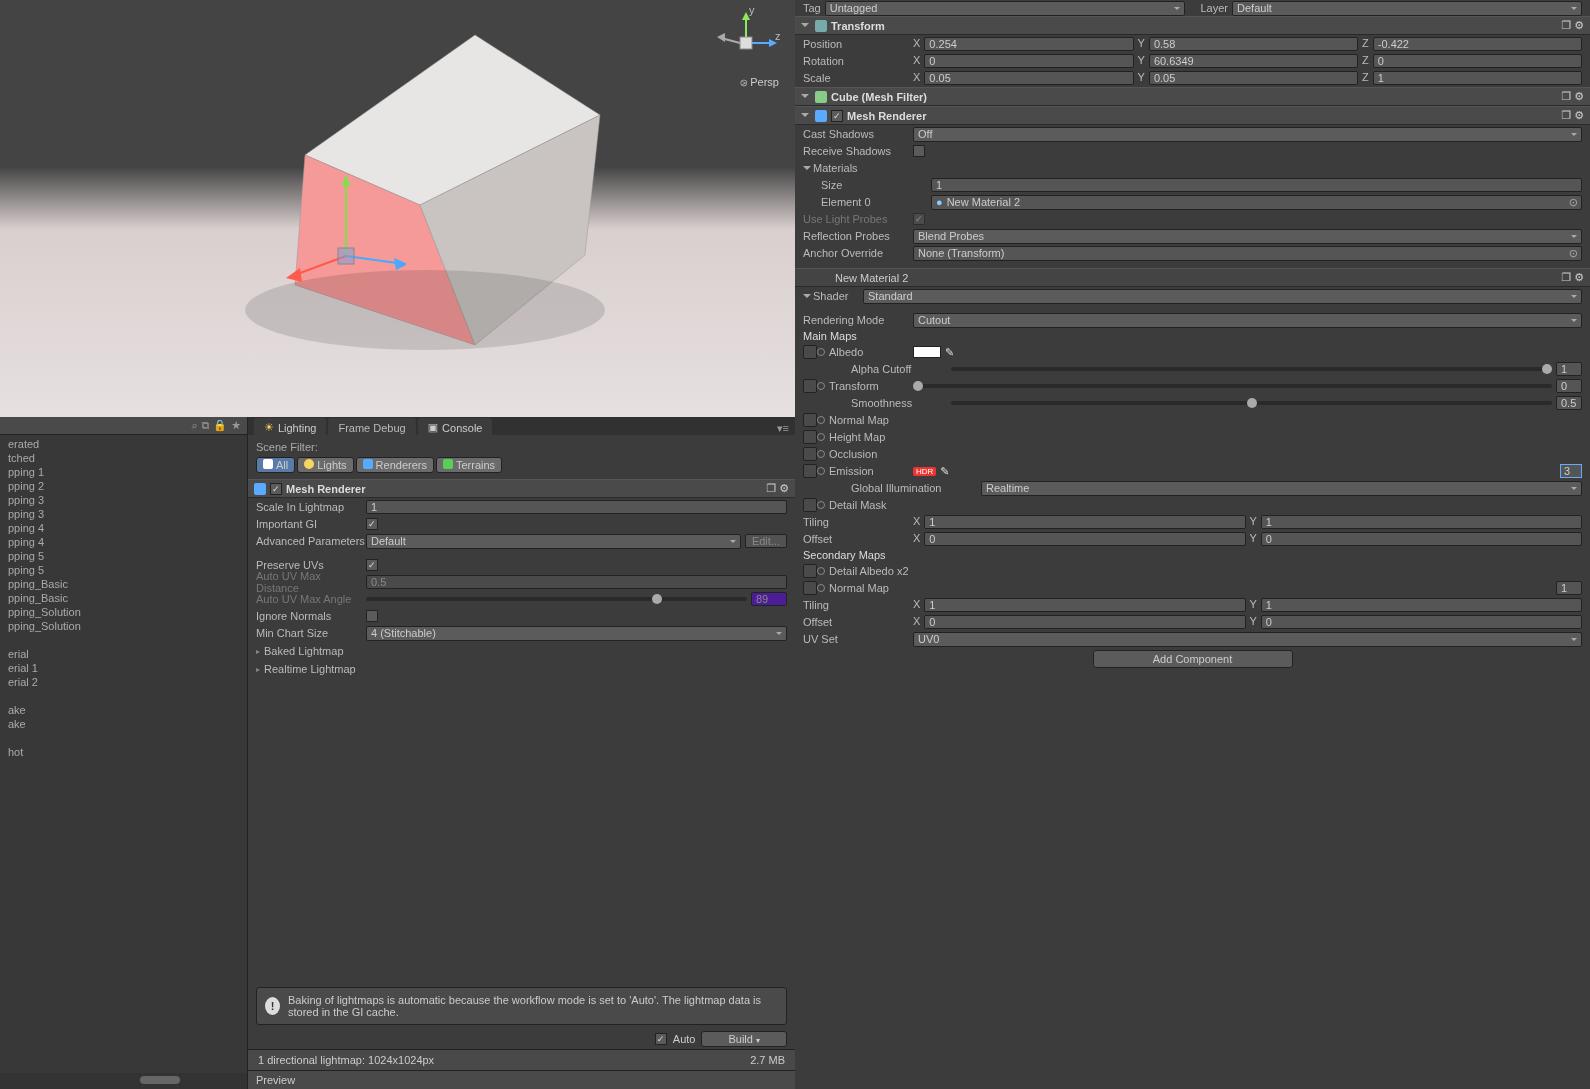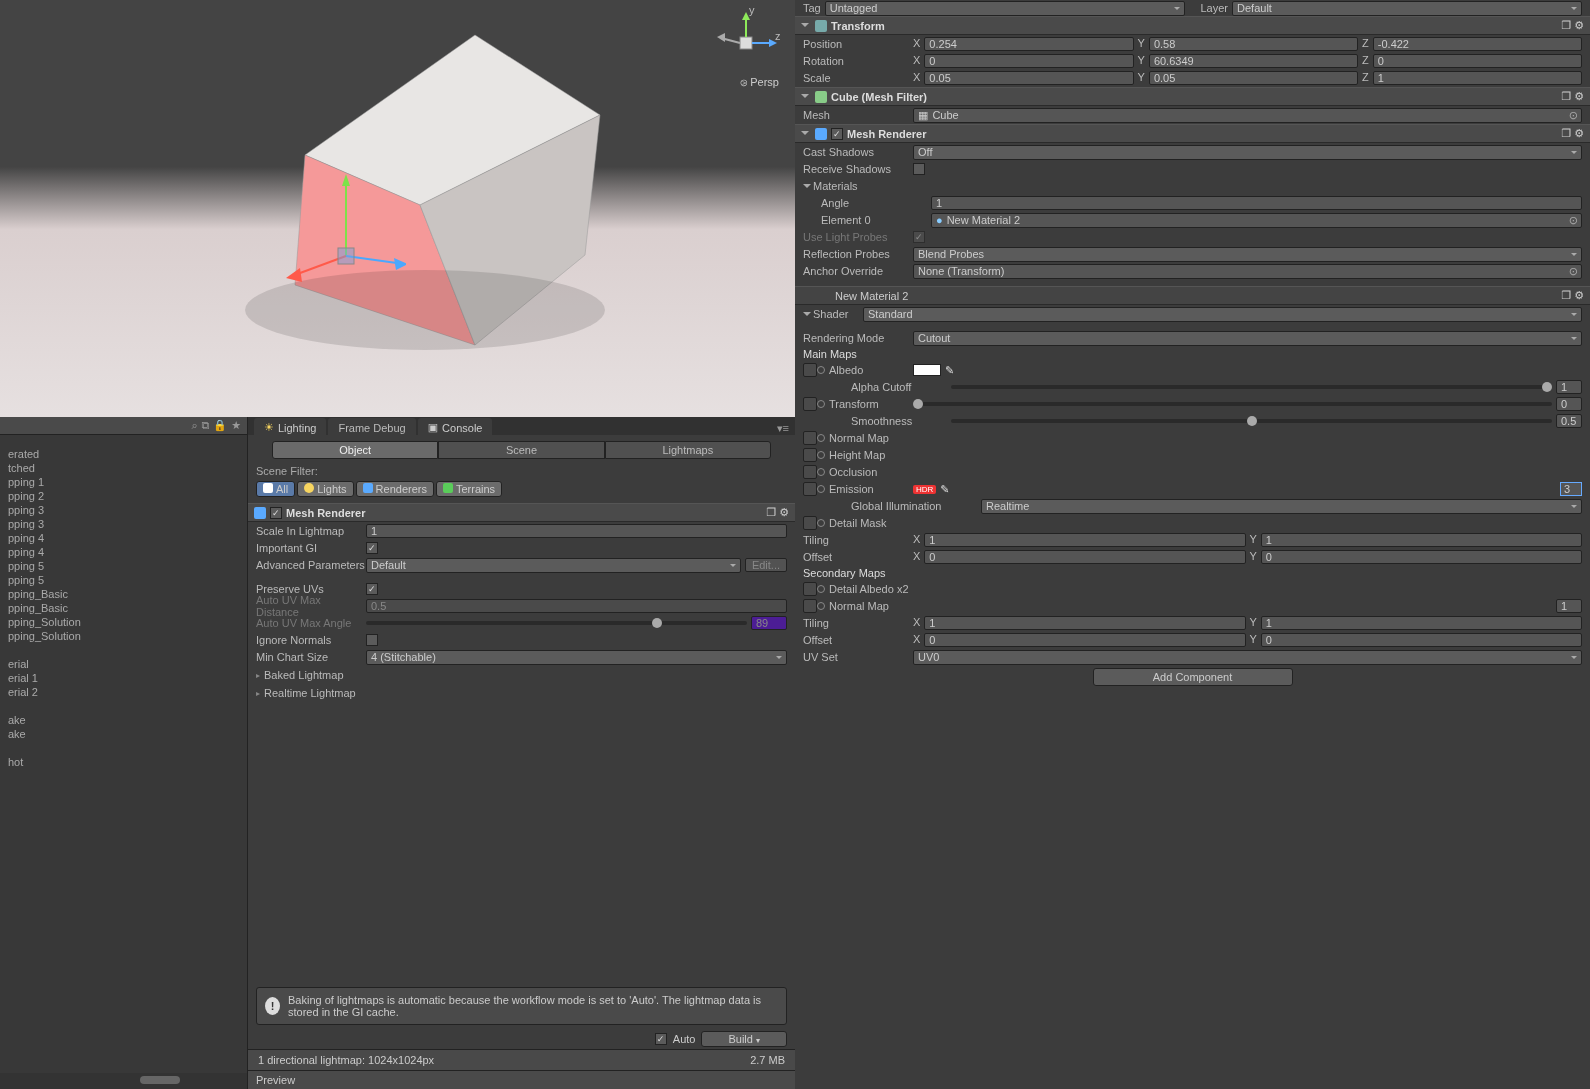--- a/index.html
+++ b/index.html
@@ -14,21 +14,21 @@
 .cube3d polygon{stroke:#999;stroke-width:0.5}
 .gizmo{position:absolute;left:296px;top:178px}
 .scene-axis{position:absolute;right:14px;top:8px;width:70px;height:80px;text-align:center}
 .persp{position:absolute;right:16px;top:76px;color:#999;font-size:10px}
 
 
 .bl{flex:1;display:flex}
 .hier{flex:0 0 248px;background:#383838;border-right:1px solid #222;display:flex;flex-direction:column}
 .hier-head{height:18px;background:#4a4a4a;display:flex;align-items:center;justify-content:flex-end;padding:0 6px;gap:4px;border-bottom:1px solid #222}
 .hier-head span{color:#999}
-.hier-list{flex:1;overflow:hidden;padding-top:12px}
+.hier-list{flex:1;overflow:hidden;padding-top:2px}
 .hier-list div{padding:1px 4px 1px 8px;color:#aaa;white-space:nowrap}
 .hier-scroll{height:16px;background:#333}
 
 .panel{flex:1;background:#3c3c3c;display:flex;flex-direction:column}
 .tabs{height:18px;display:flex;align-items:flex-end;background:#313131;padding-left:6px;gap:2px}
 .tab{height:17px;padding:2px 10px 0;background:#4a4a4a;border-radius:3px 3px 0 0;color:#bbb;display:flex;align-items:center;gap:4px}
 .tab.active{background:#3c3c3c;color:#ddd}
 .tab-menu{margin-left:auto;padding:0 6px;color:#999}
 
 .subtabs{height:18px;display:flex;margin:6px 24px 0}
@@ -180,25 +180,20 @@
               <span>Lighting</span>
             </div>
         <div class="tab" style="background:#3c3c3c">Frame Debug</div>
         <div class="tab" style="background:#3c3c3c">
               <span>▣</span>
               <span>Console</span>
             </div>
         <div class="tab-menu">▾≡</div>
       </div>
 
-      <div class="subtabs">
-        <div class="subtab active">Object</div>
-        <div class="subtab">Scene</div>
-        <div class="subtab">Lightmaps</div>
-      </div>
 
       <div class="sceneFilter">Scene Filter:</div>
       <div class="filters">
         <div class="fbtn all">
               <span class="ficon" style="background:#fff"></span>
               <span>All</span>
             </div>
         <div class="fbtn">
               <span class="ficon" style="background:#f7d560;border-radius:50%"></span>
               <span>Lights</span>
@@ -361,31 +356,20 @@
 
   <div class="compHeader">
         <span class="foldTri open"></span>
         <span class="smallIcon" style="background:#8c8"></span>
         <b>Cube (Mesh Filter)</b>
         <div class="hIcons">
           <span>❐</span>
           <span>⚙</span>
         </div>
       </div>
-  <div class="props">
-    <div class="row">
-          <div class="lbl">Mesh</div>
-          <div class="ctl">
-            <div class="objfld">
-              <span>▦</span>
-              <span>Cube</span>
-            </div>
-          </div>
-        </div>
-  </div>
 
   <div class="compHeader">
         <span class="foldTri open"></span>
         <span class="smallIcon" style="background:#5aaaff"></span>
         <span class="chk on"></span>
         <b>Mesh Renderer</b>
         <div class="hIcons">
           <span>❐</span>
           <span>⚙</span>
         </div>
@@ -401,21 +385,21 @@
           <div class="lbl">Receive Shadows</div>
           <div class="ctl">
             <span class="chk"></span>
           </div>
         </div>
     <div class="row">
           <span class="foldTri open"></span>
           <div class="lbl" style="flex-basis:100px">Materials</div>
         </div>
     <div class="row indent">
-          <div class="lbl">Angle</div>
+          <div class="lbl">Size</div>
           <div class="ctl">
             <div class="fld">1</div>
           </div>
         </div>
     <div class="row indent">
           <div class="lbl">Element 0</div>
           <div class="ctl">
             <div class="objfld">
               <span style="color:#8cf">●</span>
               <span>New Material 2</span>

